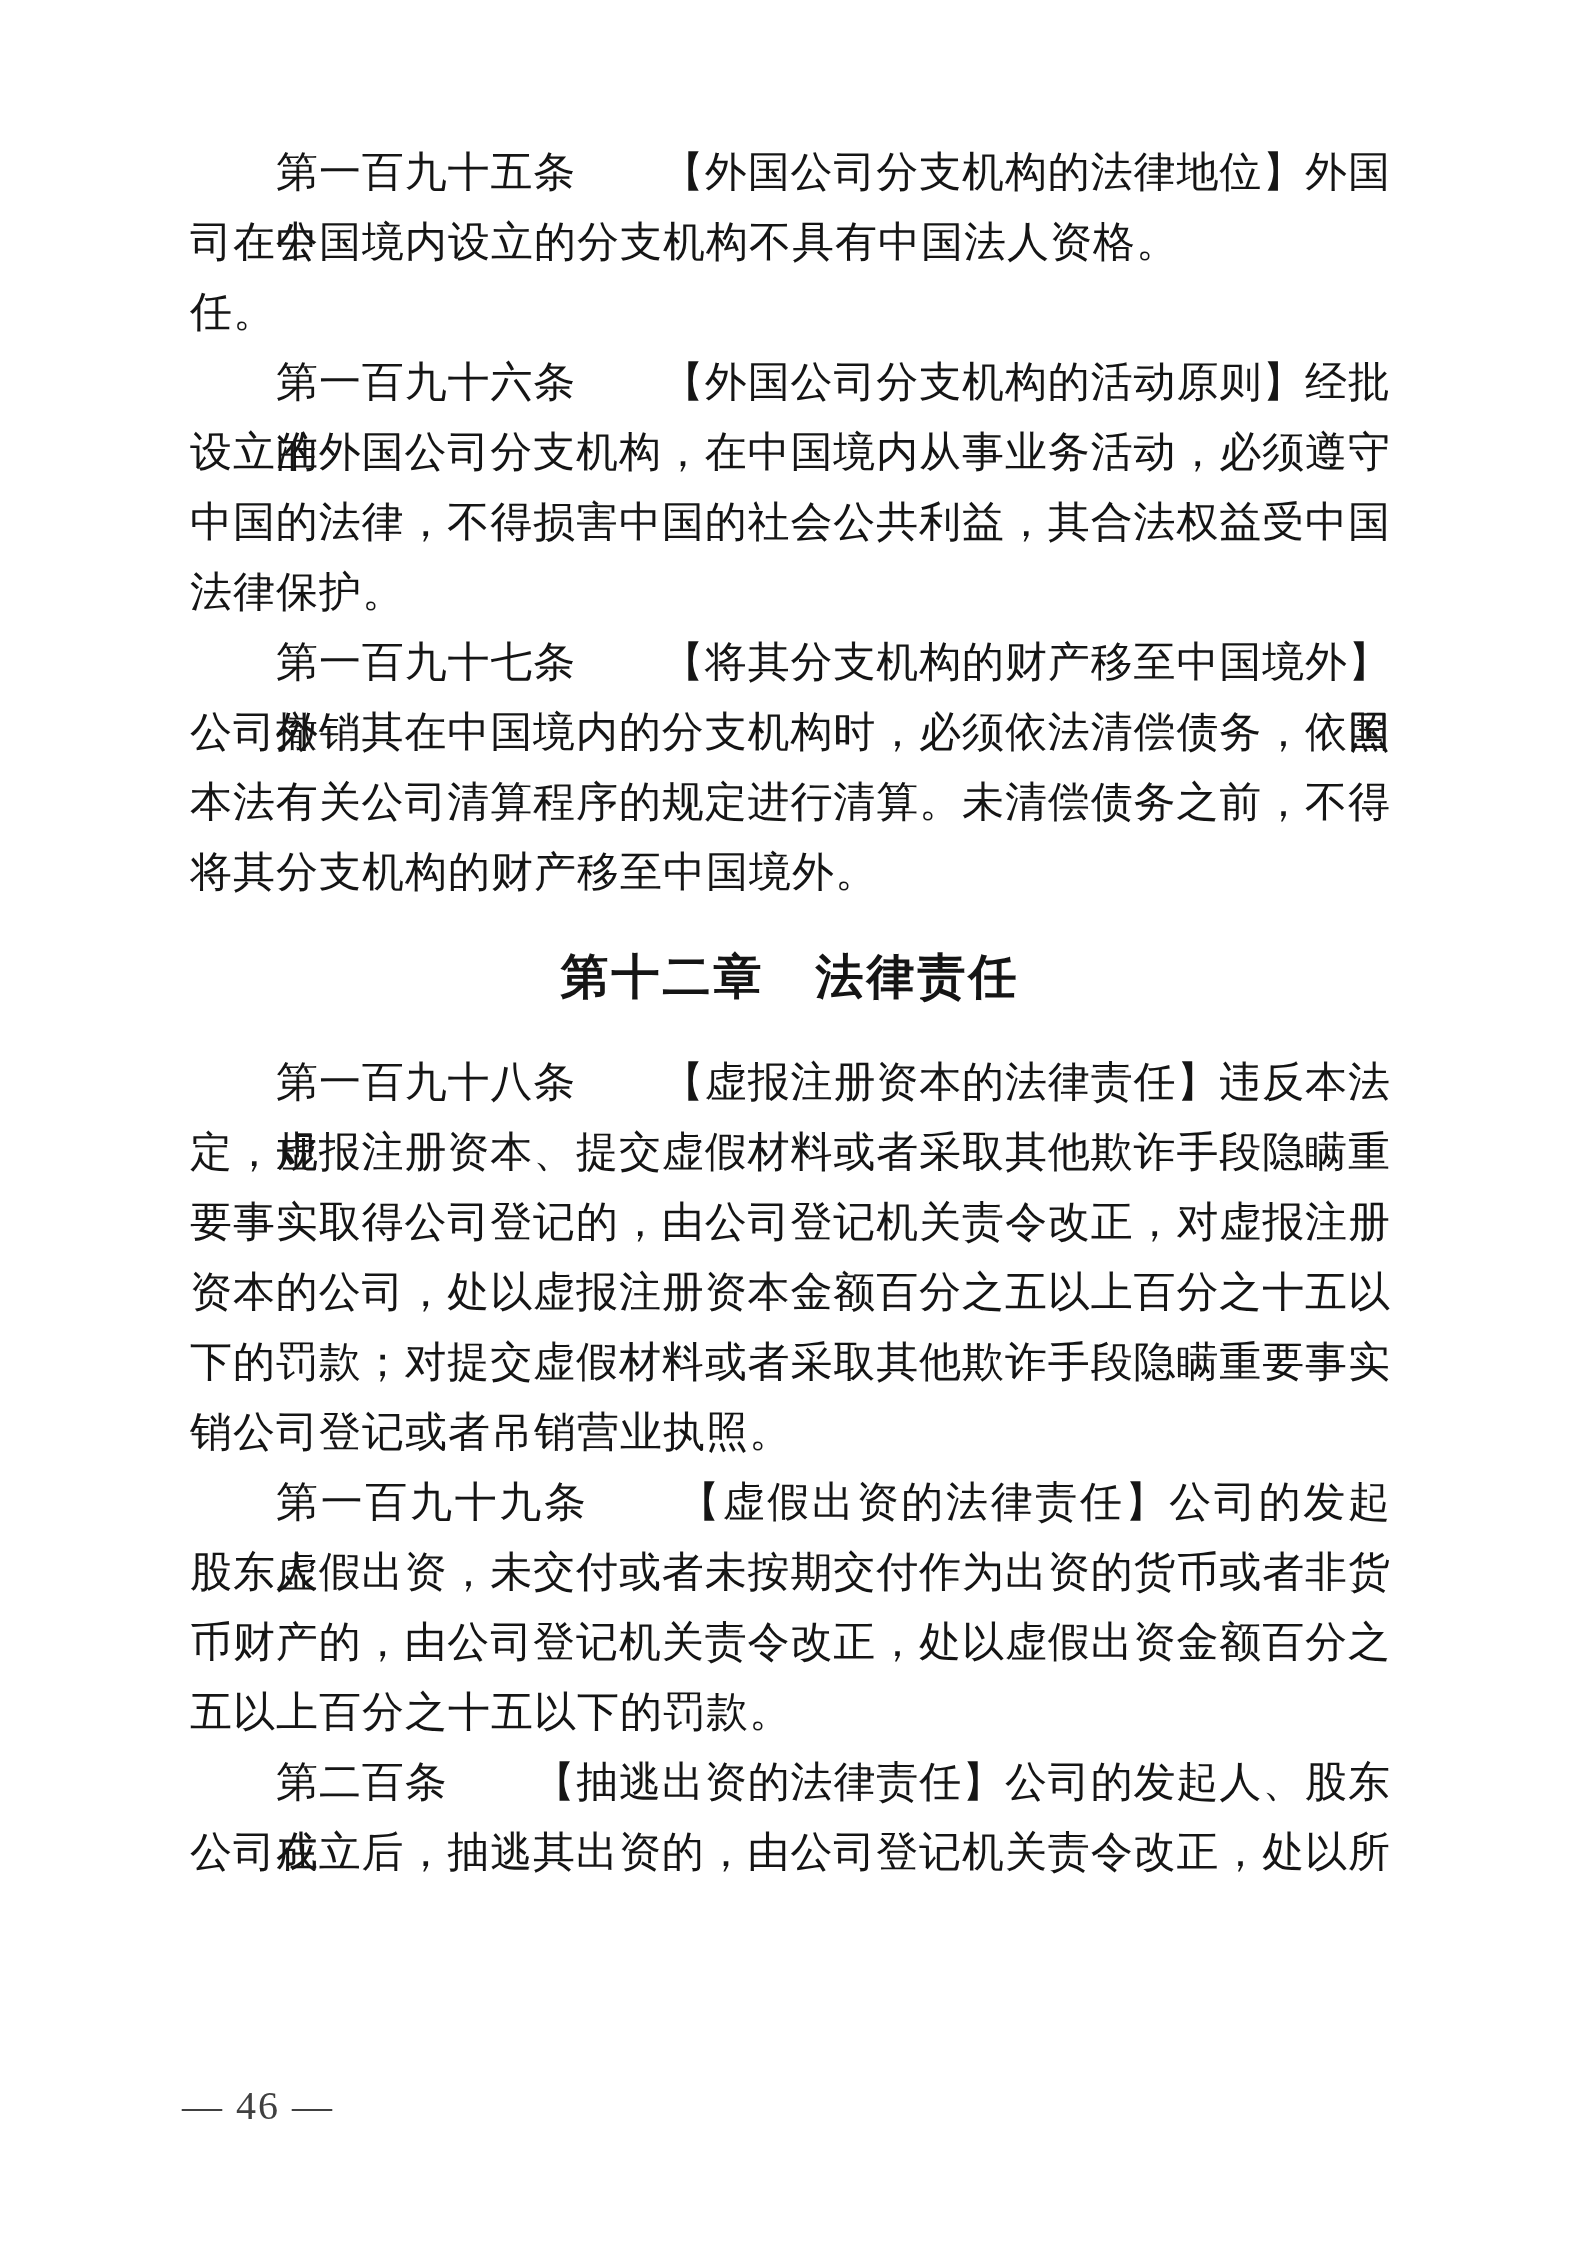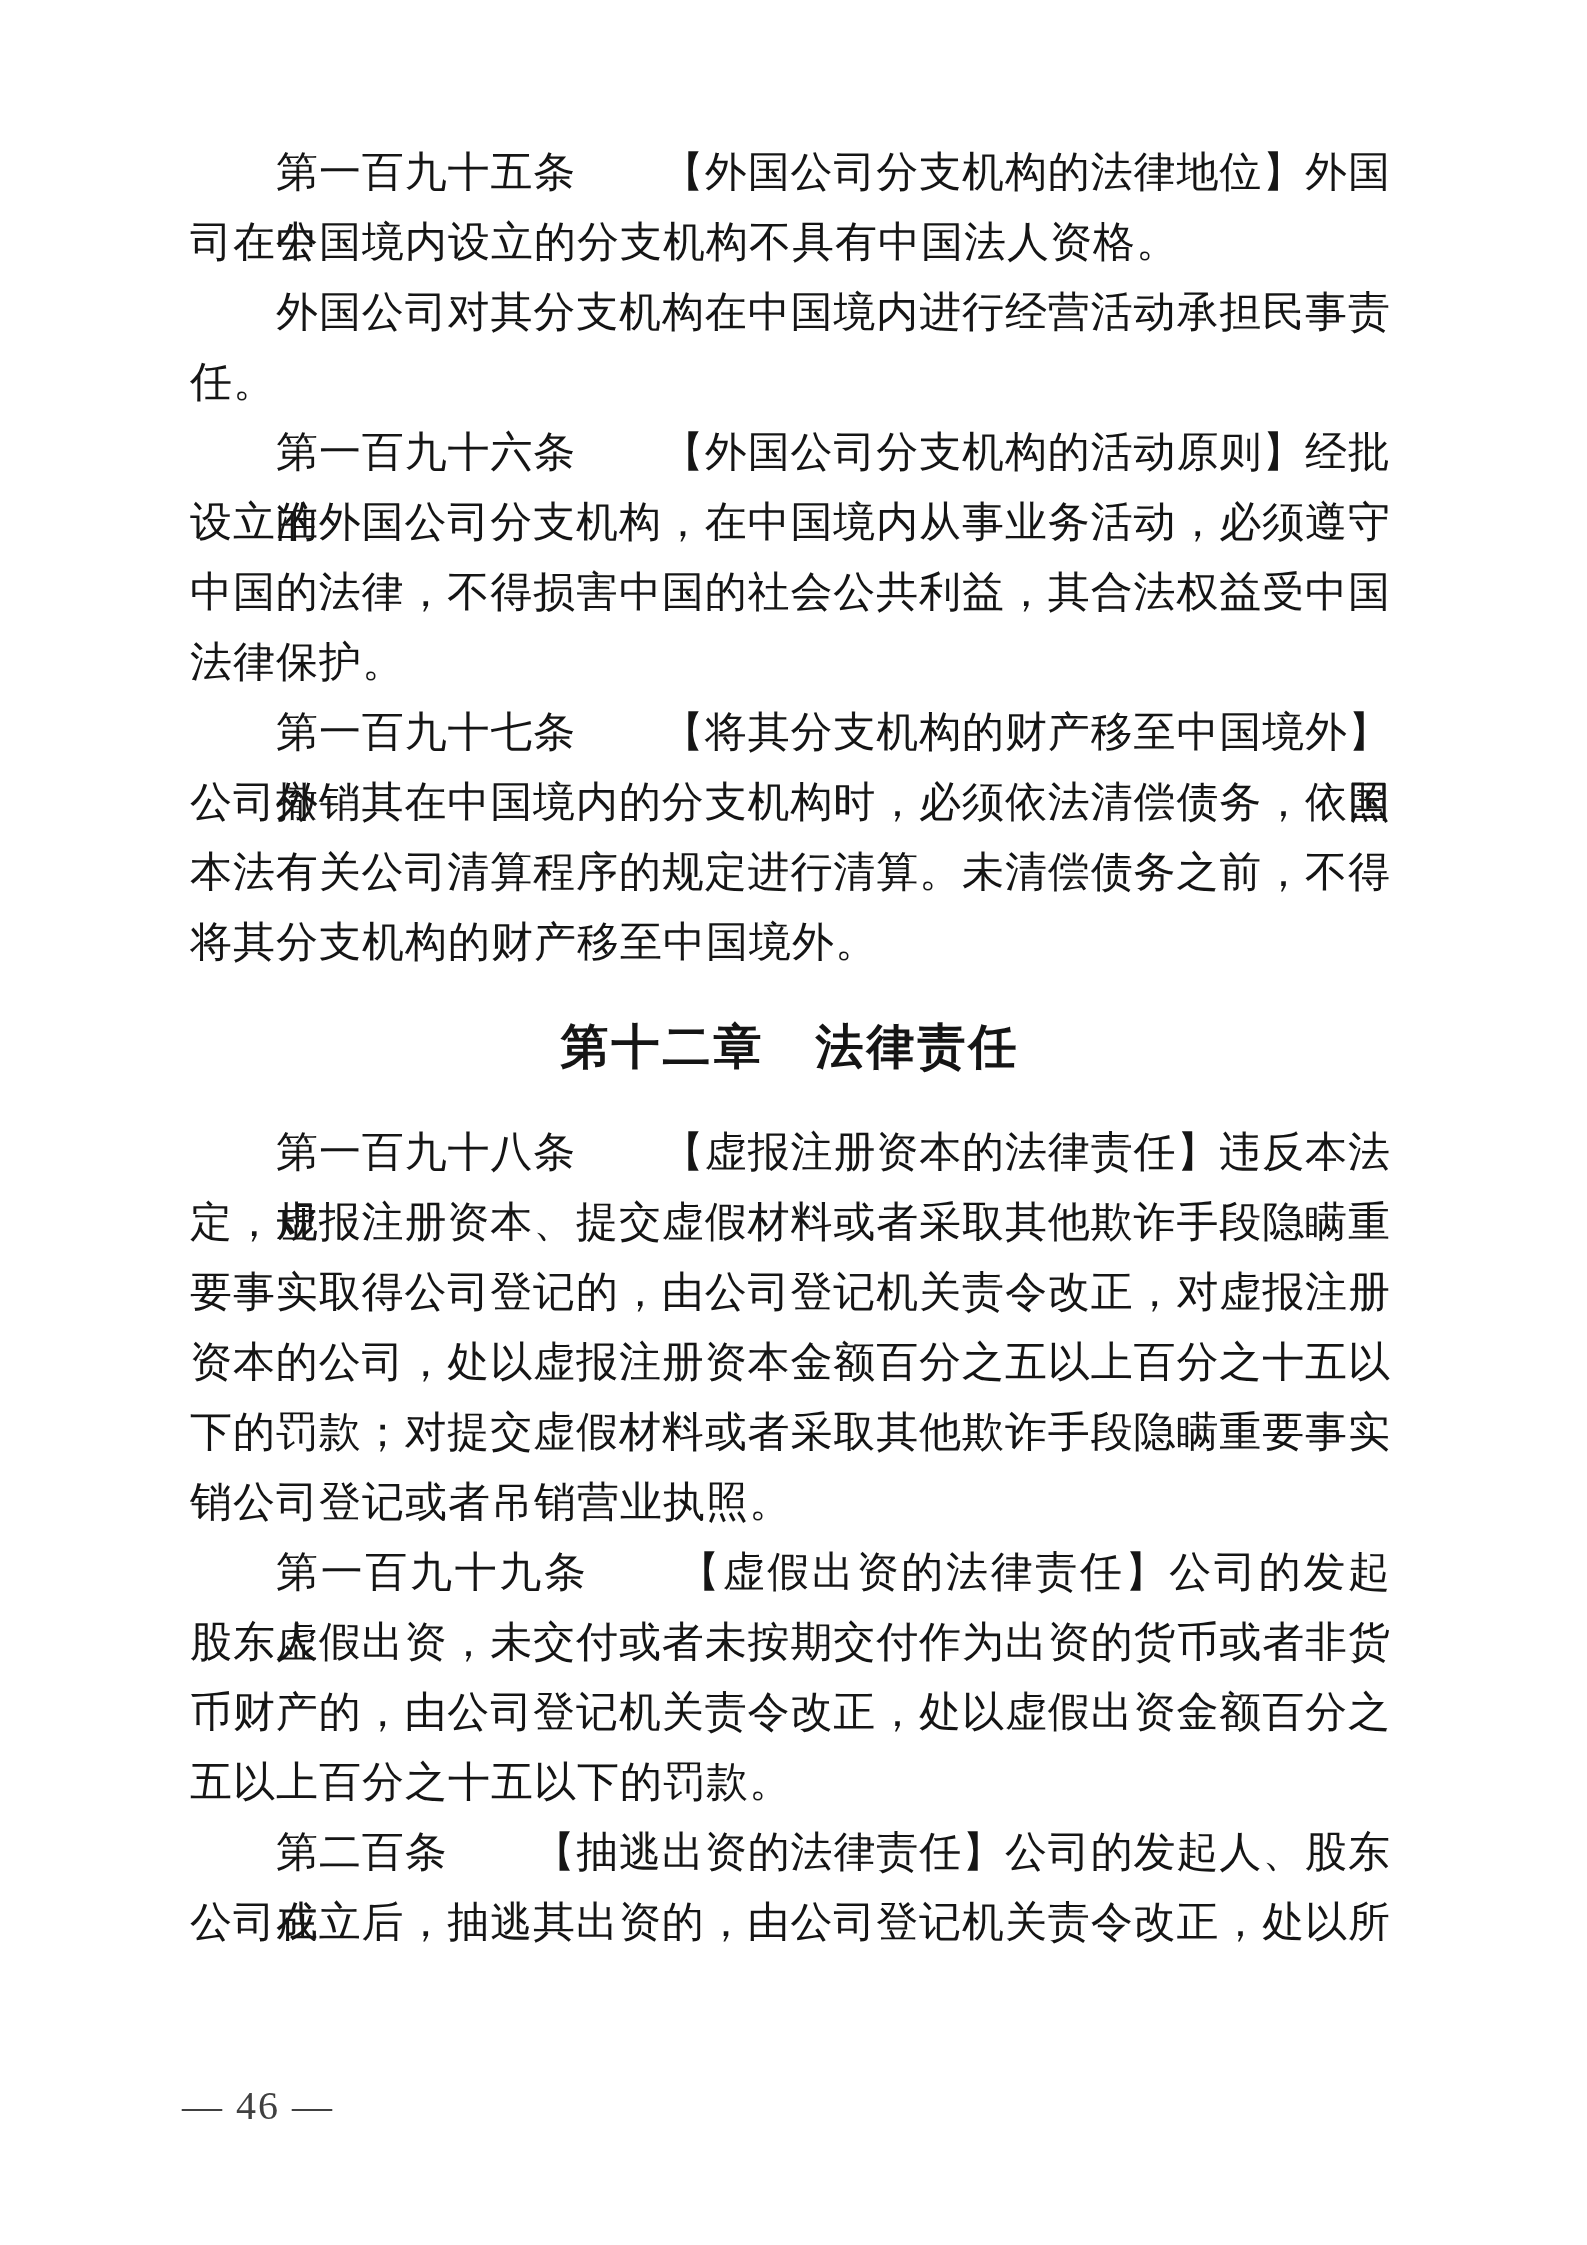--- a/index.html
+++ b/index.html
@@ -65,21 +65,20 @@
     white-space: nowrap;
   }
 </style>
 </head>
 <body>
 
 <div class="page">
   <div class="doc-body">
       <div class="text-line indent stretch">第一百九十五条　　【外国公司分支机构的法律地位】外国公</div>
       <div class="text-line">司在中国境内设立的分支机构不具有中国法人资格。</div>
-      <div class="text-line indent stretch">外国公司对其分支机构在中国境内进行经营活动承担民事责</div>
       <div class="text-line">任。</div>
       <div class="text-line indent stretch">第一百九十六条　　【外国公司分支机构的活动原则】经批准</div>
       <div class="text-line stretch">设立的外国公司分支机构，在中国境内从事业务活动，必须遵守</div>
       <div class="text-line stretch">中国的法律，不得损害中国的社会公共利益，其合法权益受中国</div>
       <div class="text-line">法律保护。</div>
       <div class="text-line indent stretch">第一百九十七条　　【将其分支机构的财产移至中国境外】外国</div>
       <div class="text-line stretch">公司撤销其在中国境内的分支机构时，必须依法清偿债务，依照</div>
       <div class="text-line stretch">本法有关公司清算程序的规定进行清算。未清偿债务之前，不得</div>
       <div class="text-line">将其分支机构的财产移至中国境外。</div>
       <div class="chapter-heading">第十二章　法律责任</div>

